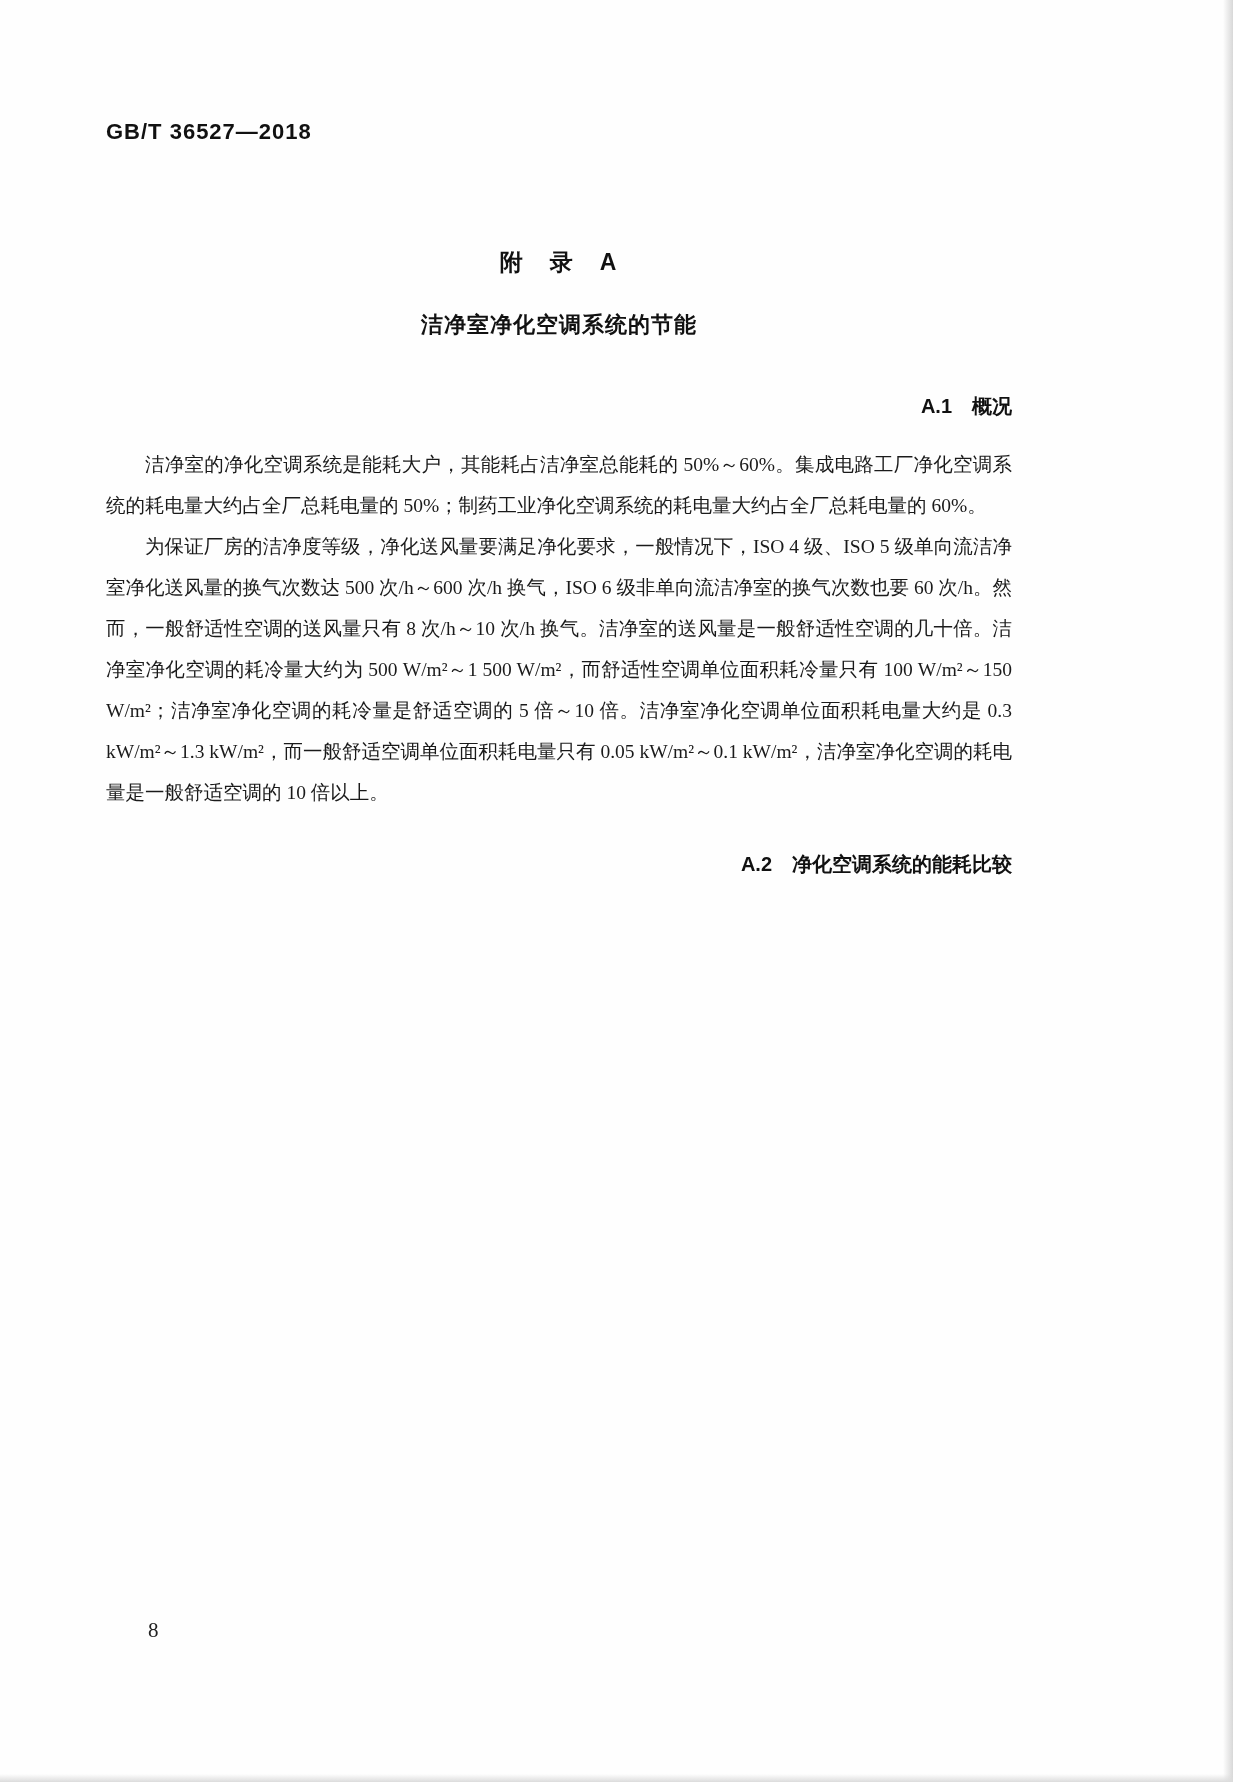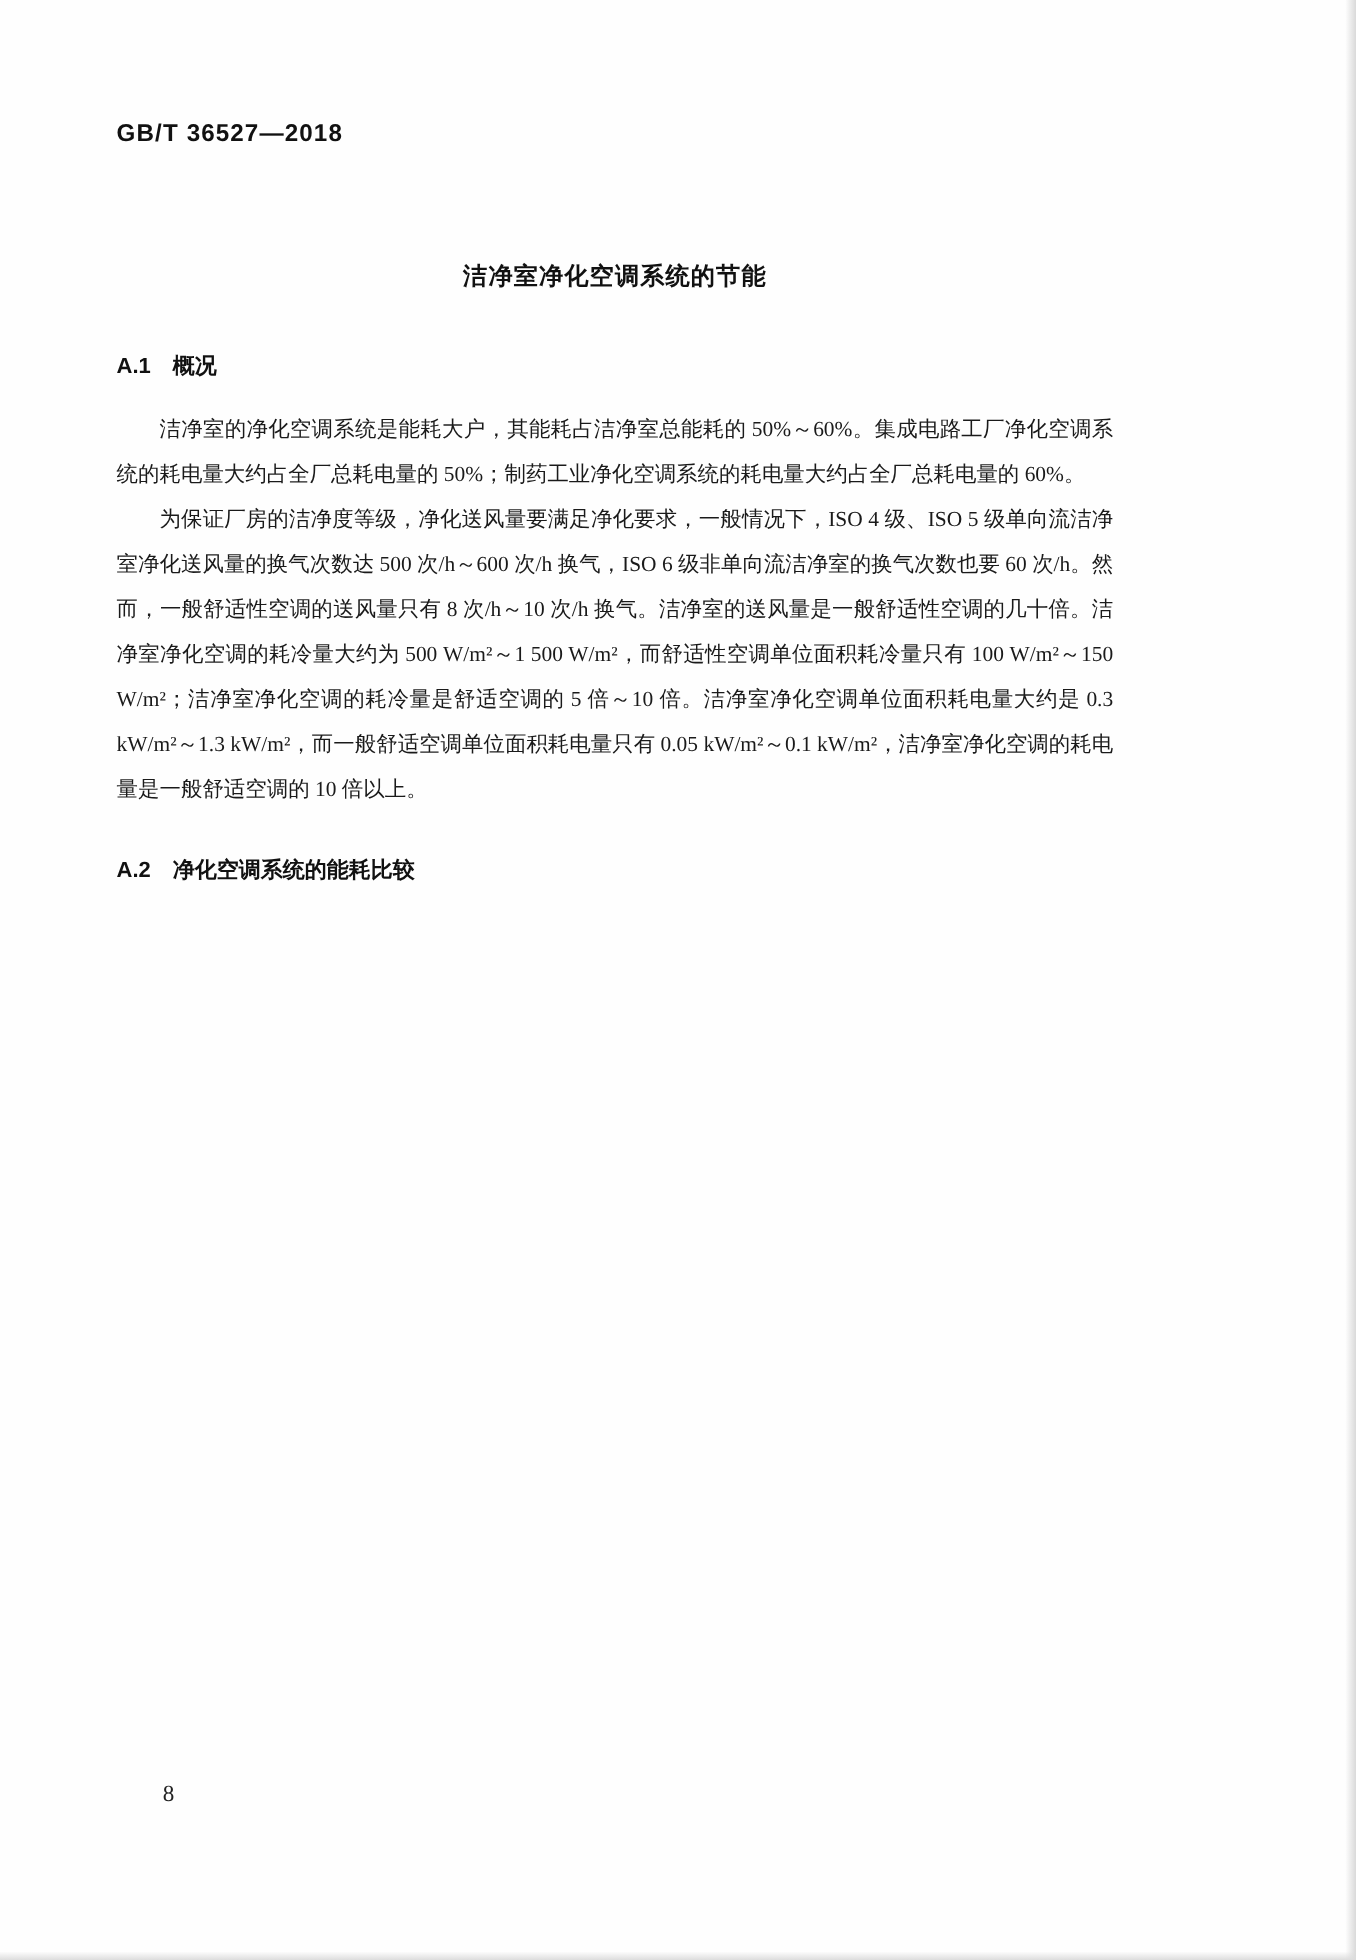--- a/index.html
+++ b/index.html
@@ -17,21 +17,21 @@
   }
   .page {
     position: relative;
     width: 1233px;
     height: 1782px;
     background: #fefefe;
   }
   .content {
     position: absolute;
     left: 106px;
-    top: 0;
+    top: 11px;
     width: 906px;
   }
   .doc-header {
     margin-top: 108px;
     font-family: "Liberation Sans", "DejaVu Sans", sans-serif;
     font-weight: bold;
     font-size: 22px;
     letter-spacing: 1px;
     color: #111;
   }
@@ -54,20 +54,21 @@
     margin-top: 32px;
     font-size: 22px;
     letter-spacing: 1px;
   }
   .section-heading {
     margin: 0;
     font-family: "Liberation Sans", "DejaVu Sans", sans-serif;
     font-weight: bold;
     font-size: 20px;
     color: #111;
+    text-align: right;
   }
   .heading-a1 {
     margin-top: 53px;
     margin-bottom: 24px;
   }
   .heading-a2 {
     margin-top: 38px;
     margin-bottom: 27px;
   }
   .body-para {
@@ -107,20 +108,21 @@
 </head>
 <body>
 
 <div class="page">
 
   <div class="content">
 
     <div class="doc-header">GB/T 36527—2018</div>
 
     <div class="title-block">
+      <div class="title-main">附　录　A</div>
       <div class="title-topic">洁净室净化空调系统的节能</div>
     </div>
 
     <section>
       <h2 class="section-heading heading-a1">A.1　概况</h2>
       <p class="body-para">洁净室的净化空调系统是能耗大户，其能耗占洁净室总能耗的 50%～60%。集成电路工厂净化空调系统的耗电量大约占全厂总耗电量的 50%；制药工业净化空调系统的耗电量大约占全厂总耗电量的 60%。</p>
       <p class="body-para">为保证厂房的洁净度等级，净化送风量要满足净化要求，一般情况下，ISO 4 级、ISO 5 级单向流洁净室净化送风量的换气次数达 500 次/h～600 次/h 换气，ISO 6 级非单向流洁净室的换气次数也要 60 次/h。然而，一般舒适性空调的送风量只有 8 次/h～10 次/h 换气。洁净室的送风量是一般舒适性空调的几十倍。洁净室净化空调的耗冷量大约为 500 W/m²～1 500 W/m²，而舒适性空调单位面积耗冷量只有 100 W/m²～150 W/m²；洁净室净化空调的耗冷量是舒适空调的 5 倍～10 倍。洁净室净化空调单位面积耗电量大约是 0.3 kW/m²～1.3 kW/m²，而一般舒适空调单位面积耗电量只有 0.05 kW/m²～0.1 kW/m²，洁净室净化空调的耗电量是一般舒适空调的 10 倍以上。</p>
     </section>
 
     <section>

